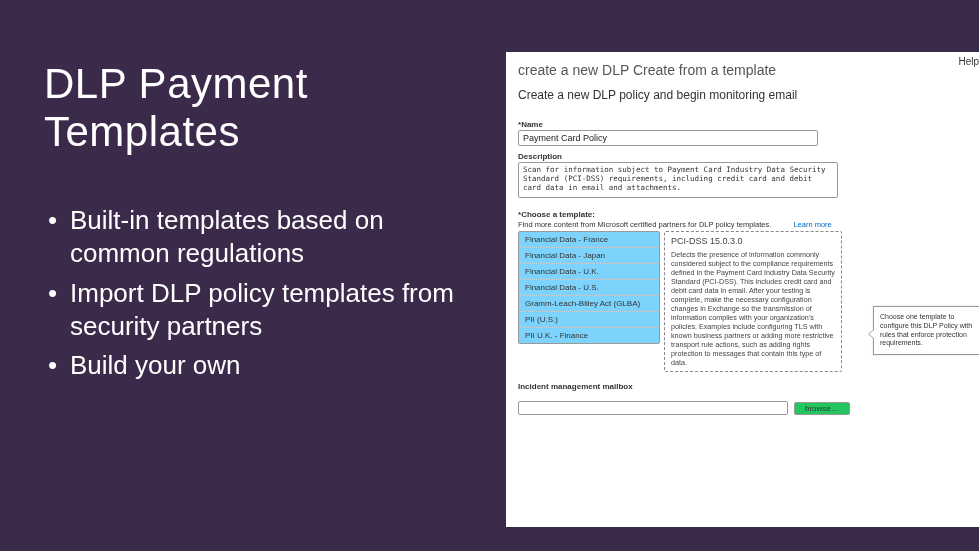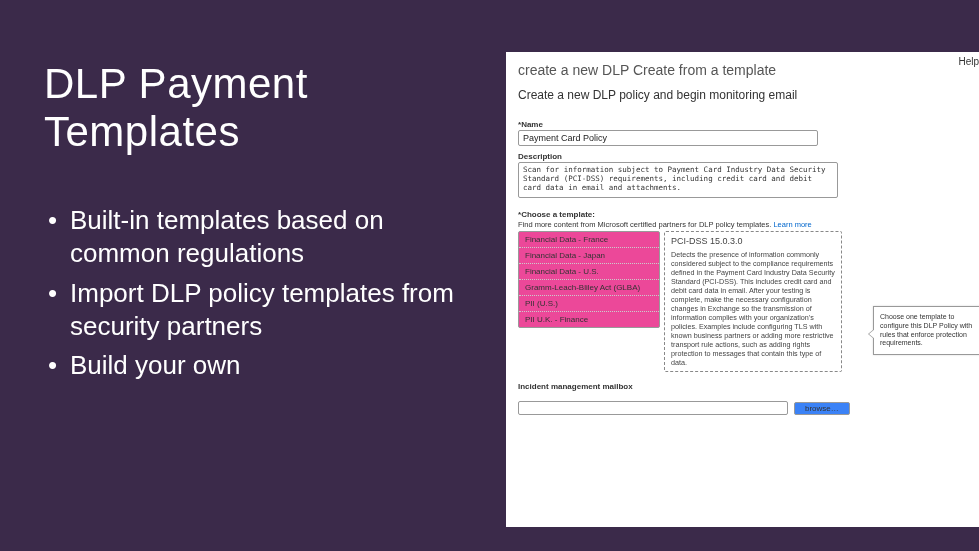--- a/index.html
+++ b/index.html
@@ -97,28 +97,28 @@
     color: #333;
     resize: none;
     line-height: 1.2;
   }
   .choose-label { margin-top: 10px; }
   .learn-line {
     font-size: 7.5px;
     color: #333;
     margin-bottom: 2px;
   }
-  .learn-line a { color: #0066cc; text-decoration: none; }
+  .learn-line a { color: #0066cc; text-decoration: none; margin-left: 20px; }
   .template-row { display: flex; align-items: flex-start; gap: 4px; }
   .template-list {
     width: 142px;
     border: 1px solid #999;
     border-radius: 2px;
     font-size: 8px;
-    background: #ec4899;
+    background: #7dd3fc;
   }
   .tpl-item {
     padding: 3px 6px;
     border-bottom: 1px dotted #ccc;
     cursor: pointer;
     white-space: nowrap;
     overflow: hidden;
   }
   .tpl-item:last-child { border-bottom: none; }
   .tpl-item.selected {
@@ -180,21 +180,21 @@
   }
   .mailbox-input {
     width: 270px;
     border: 1px solid #999;
     border-radius: 2px;
     height: 14px;
     font-size: 8px;
     padding: 1px 3px;
   }
   .browse-btn {
-    background: #3b82f6;
+    background: #22c55e;
     border: 1px solid #999;
     border-radius: 2px;
     font-size: 8px;
     padding: 1px 10px;
     color: #333;
     cursor: pointer;
   }
   .more-opts {
     margin-top: 12px;
     font-size: 8px;
@@ -232,20 +232,21 @@
       <div class="fld-label req choose-label">Choose a template:</div>
       <div class="learn-line">
         <span>Find more content from Microsoft certified partners for DLP policy templates.</span>
         <a href="#">Learn more</a>
       </div>
 
       <div class="template-row">
         <div class="template-list">
           <div class="tpl-item">Financial Data - France</div>
           <div class="tpl-item">Financial Data - Japan</div>
+          <div class="tpl-item">Financial Data - U.K.</div>
           <div class="tpl-item">Financial Data - U.S.</div>
           <div class="tpl-item">Gramm-Leach-Bliley Act (GLBA)</div>
           <div class="tpl-item">PII (U.S.)</div>
           <div class="tpl-item">PII U.K. - Finance</div>
         </div>
         <div class="template-detail">
           <div class="detail-title">PCI-DSS  15.0.3.0</div>
           <div>Detects the presence of information commonly considered subject to the compliance requirements defined in the Payment Card Industry Data Security Standard (PCI-DSS). This includes credit card and debit card data in email. After your testing is complete, make the necessary configuration changes in Exchange so the transmission of information complies with your organization's policies. Examples include configuring TLS with known business partners or adding more restrictive transport rule actions, such as adding rights protection to messages that contain this type of data.</div>
         </div>
       </div>

